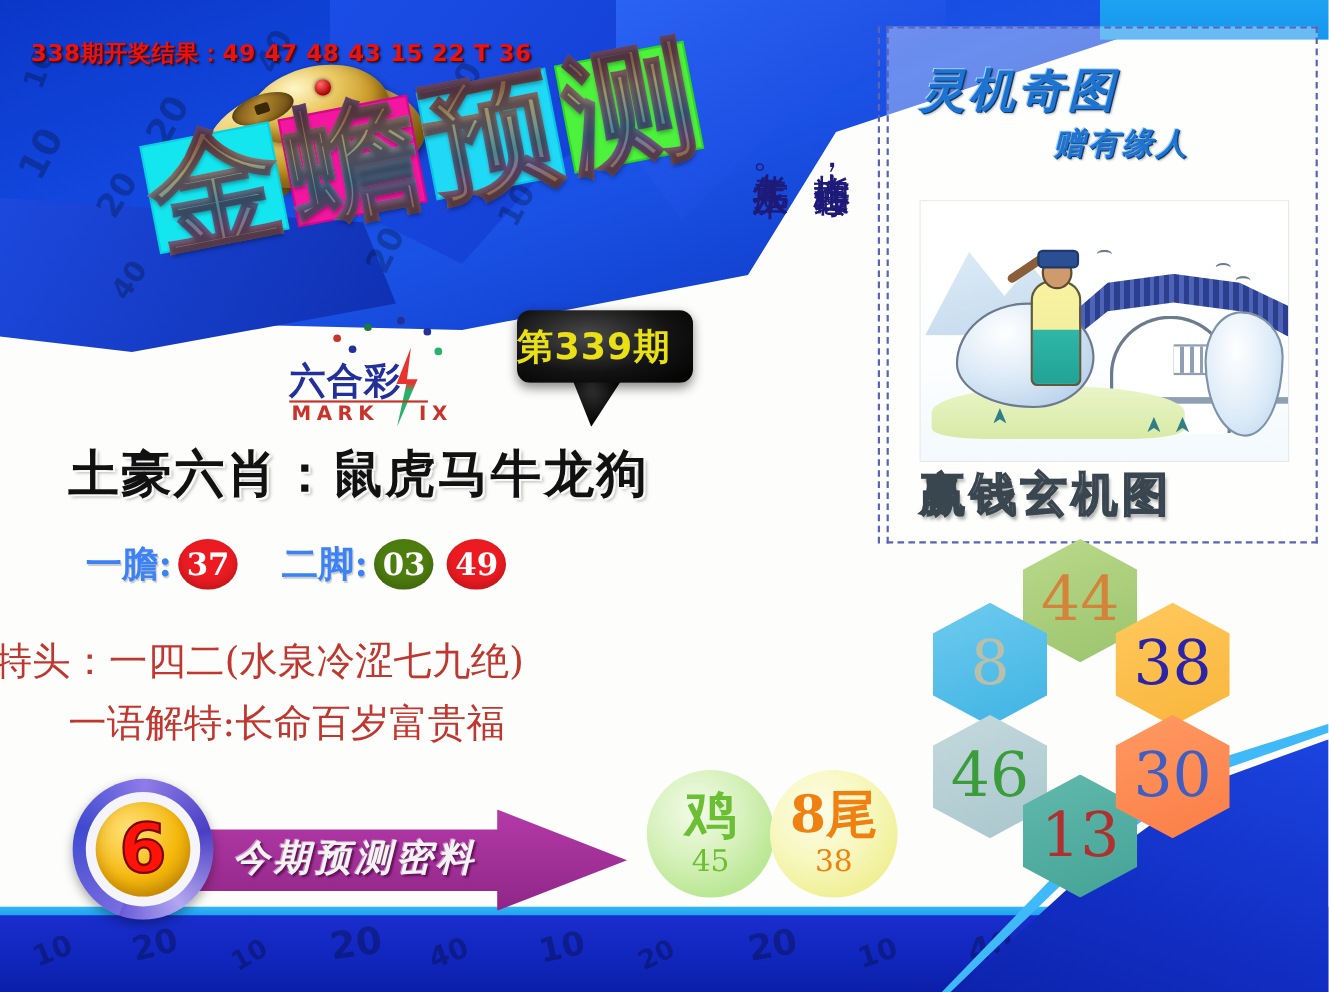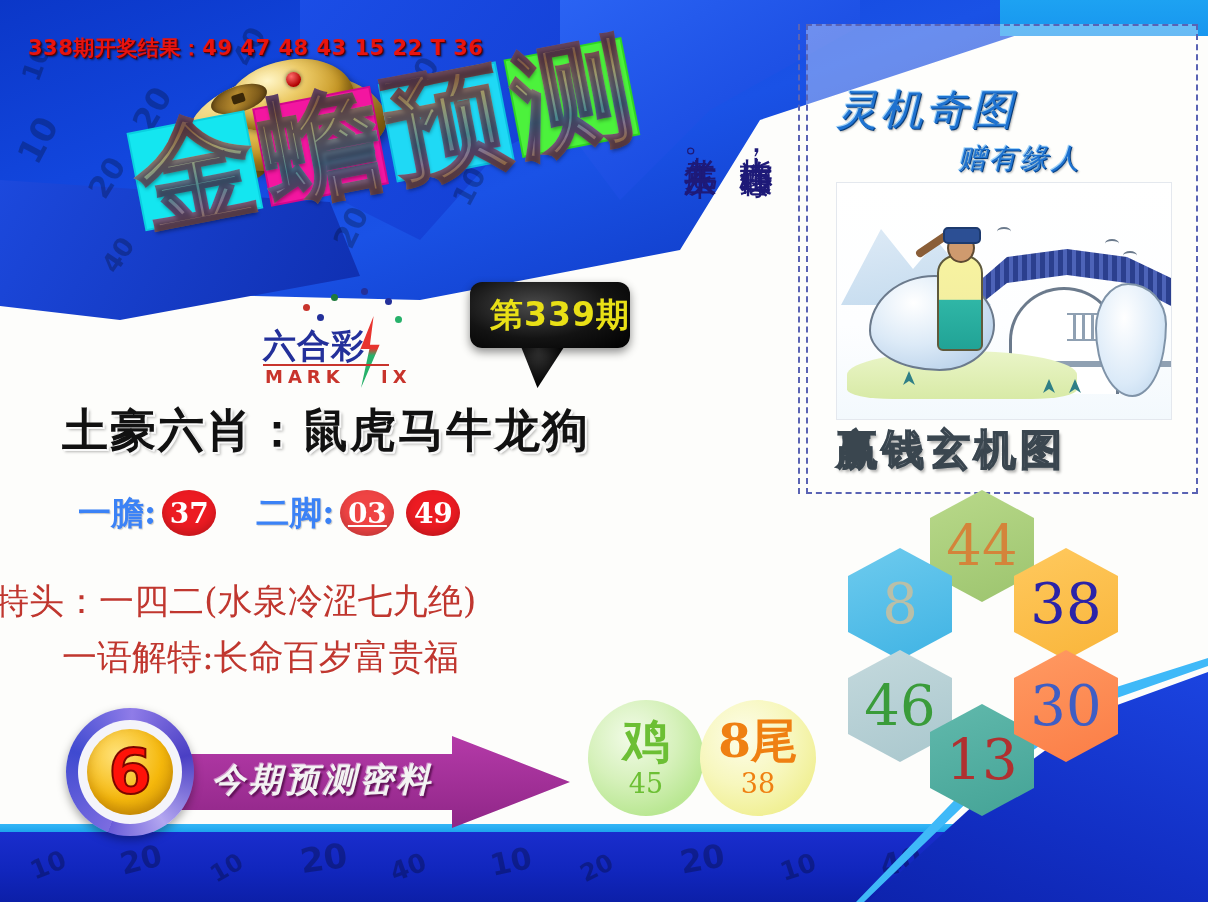--- a/index.html
+++ b/index.html
@@ -151,21 +151,21 @@
     clip-path:polygon(62% 0,18% 46%,48% 46%,20% 100%,82% 40%,50% 40%);
   }
   .ms-dot{position:absolute;width:7px;height:7px;border-radius:50%;}
 
   
   .issue-badge{
     position:absolute;left:470px;top:282px;width:160px;height:66px;z-index:32;
     border-radius:12px;
     background:radial-gradient(ellipse at 40% 35%,#4a4a4a 0%,#131313 55%,#000 100%);
     box-shadow:0 4px 10px rgba(0,0,0,.45);
-    display:flex;align-items:center;justify-content:flex-end;
+    display:flex;align-items:center;justify-content:flex-start;
   }
   .issue-badge .txt{
     font-size:33px;font-weight:bold;color:#e9e016;
     font-family:"DejaVu Sans","Liberation Sans",sans-serif;letter-spacing:1px;
   }
   .issue-tail{
     position:absolute;left:520px;top:344px;width:46px;height:44px;z-index:31;
     background:radial-gradient(ellipse at 40% 10%,#3a3a3a,#000 70%);
     clip-path:polygon(0 0,100% 0,38% 100%);
     filter:blur(.3px);
@@ -187,21 +187,21 @@
   }
   .ball{
     width:54px;height:46px;border-radius:50%;
     display:flex;align-items:center;justify-content:center;
     color:#fff;font-size:28px;font-weight:bold;
     font-family:"DejaVu Serif","Liberation Serif",serif;
     box-shadow:inset 0 -4px 8px rgba(0,0,0,.18);
     margin:0 6px;
   }
   .ball-red{background:#ec1b22;}
-  .ball-blue{background:#ef4444;text-decoration:underline;}
+  .ball-blue{background:#4d7c0f;}
 
   .te-line{
     position:absolute;z-index:30;white-space:nowrap;
     font-size:35px;color:#c0372f;
     font-family:"DejaVu Serif","Liberation Serif",serif;
     text-shadow:1px 1px 1px rgba(255,255,255,.7);
   }
   .te-1{left:-6px;top:578px;}
   .te-2{left:62px;top:634px;}
 
@@ -274,25 +274,24 @@
 
   
   .rpanel{
     position:absolute;left:806px;top:24px;width:388px;height:466px;z-index:29;
     border:2px dashed #5a63b4;background:rgba(255,255,255,.35);
   }
   .rp-title{
     position:absolute;left:836px;top:54px;width:350px;height:120px;z-index:31;
   }
   .rp-t1,.rp-t2{
-    position:absolute;white-space:nowrap;font-weight:normal;
+    position:absolute;white-space:nowrap;font-weight:bold;
     font-family:"DejaVu Serif","Liberation Serif",serif;
     color:#1e72d0;font-style:italic;letter-spacing:3px;
     text-shadow:2px 2px 2px rgba(0,0,0,.28),-1px -1px 0 #9fd2f7,1px 1px 0 #0b4f9e;
-    margin-top:28px;
   }
   .rp-t1{left:0;top:0;font-size:42px;}
   .rp-t2{left:122px;top:58px;font-size:28px;}
 
   .rp-img{
     position:absolute;left:836px;top:182px;width:334px;height:236px;z-index:30;
     background:linear-gradient(180deg,#ffffff 0%,#fbfdff 70%,#eef6fb 100%);
     border:1px solid #e4e8ee;overflow:hidden;
   }
   .ill-sky{position:absolute;inset:0;background:linear-gradient(180deg,#ffffff 0%,#fdfeff 60%,#f3f9fd 100%);}

